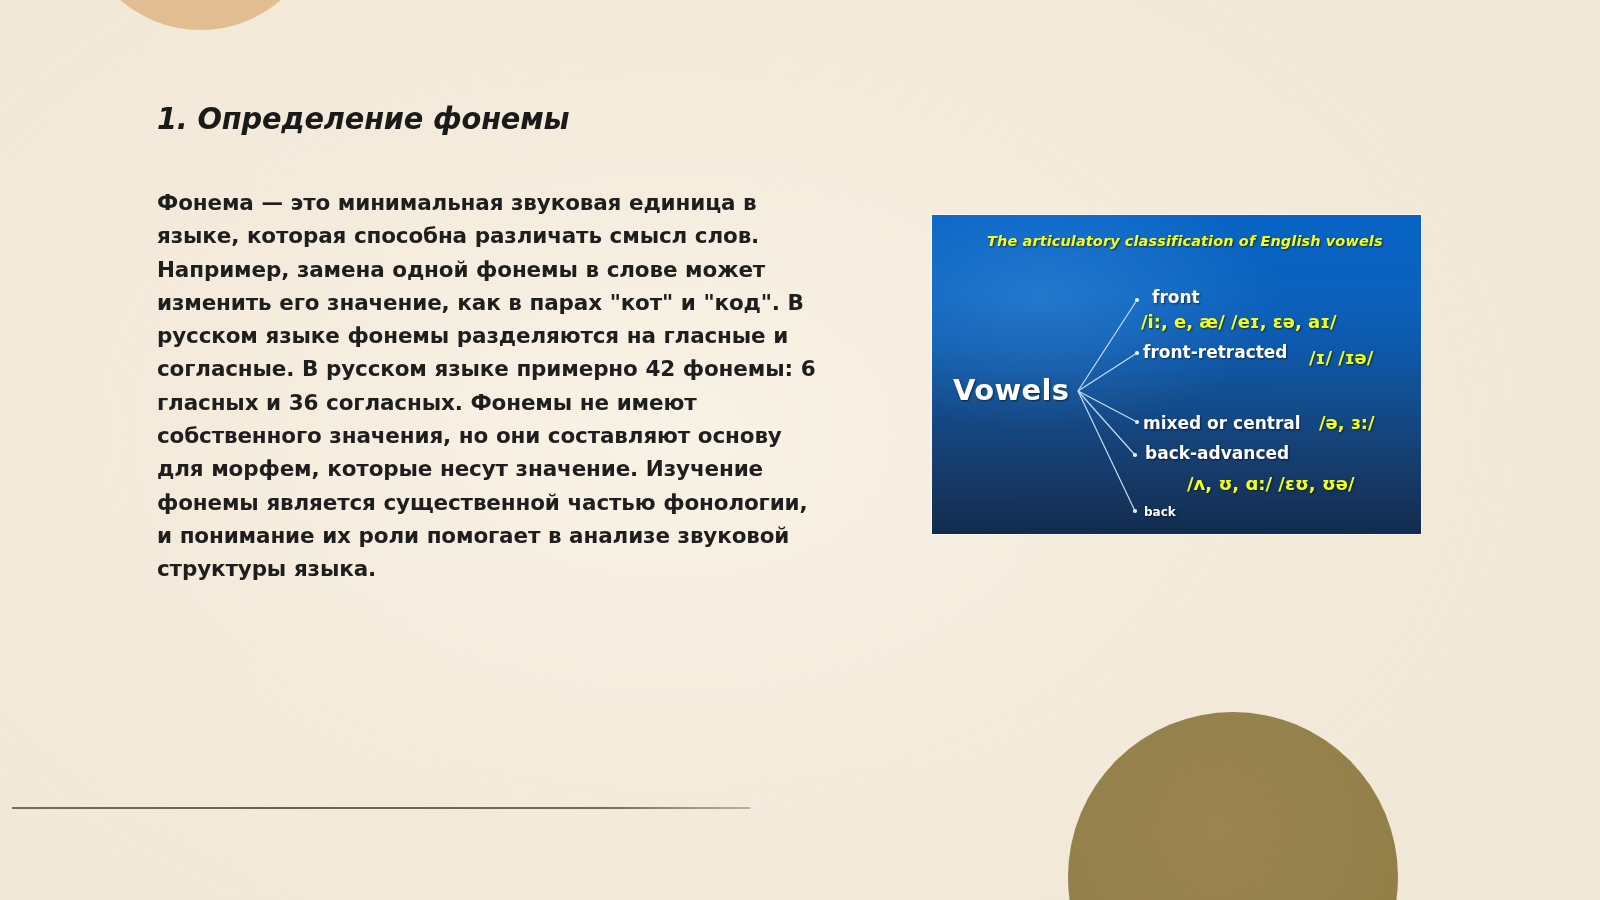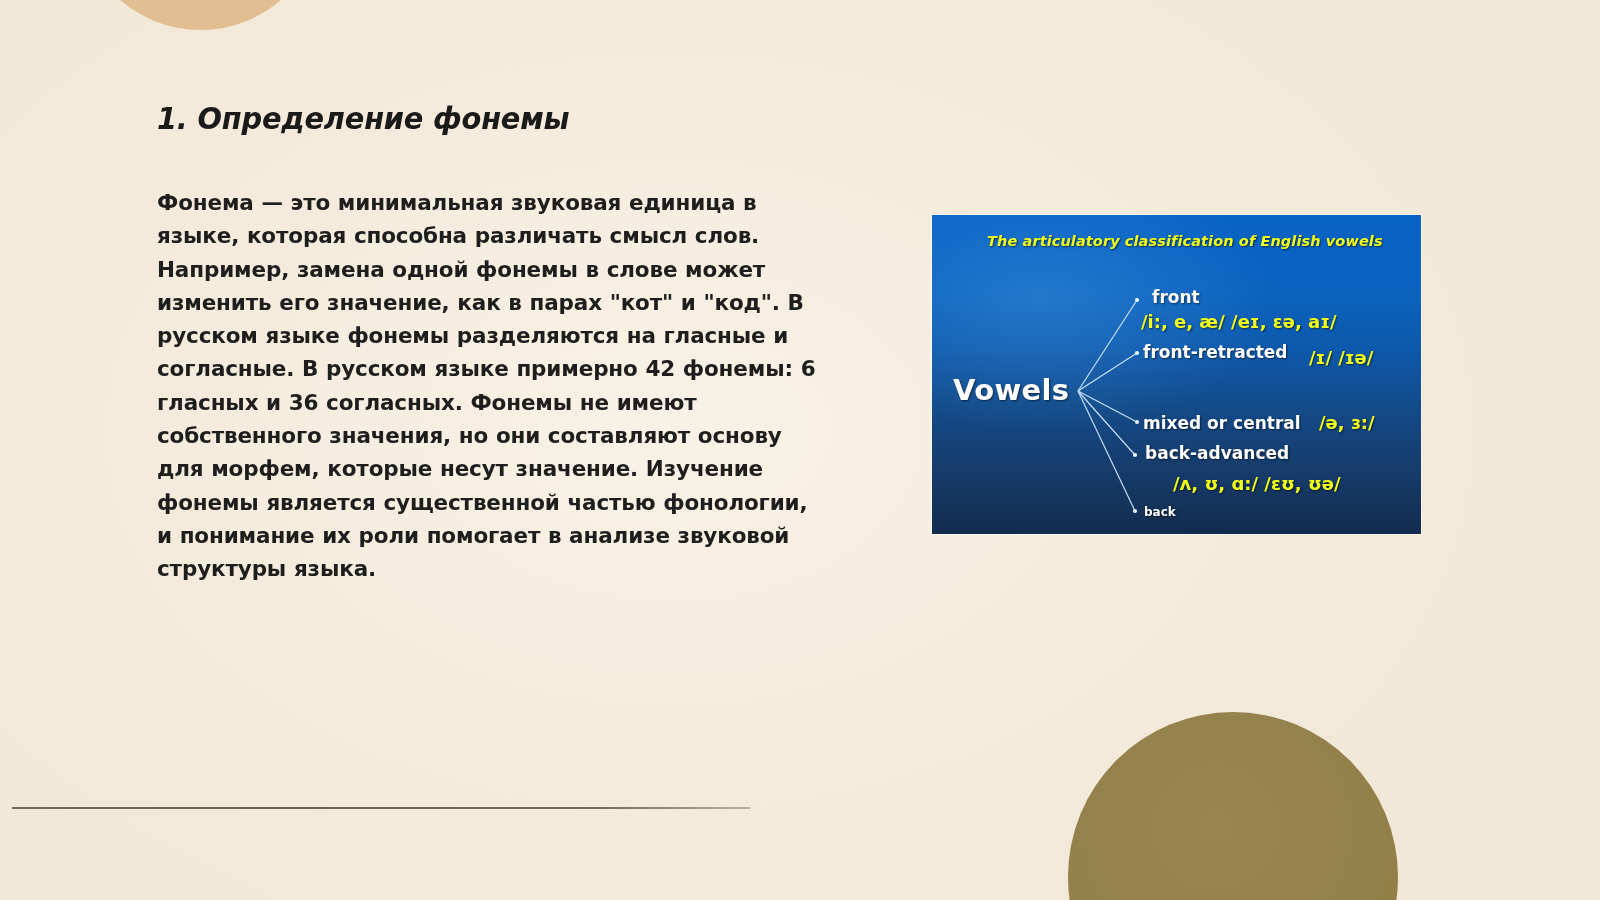--- a/index.html
+++ b/index.html
@@ -142,21 +142,21 @@
   }
 
   #dg-vowels      { left: 21px;  top: 158px; font-size: 29px; letter-spacing: .3px; }
   #dg-front       { left: 220px; top: 72px;  font-size: 17px; }
   #dg-front-ipa   { left: 209px; top: 96px;  font-size: 18px; }
   #dg-frontretr   { left: 211px; top: 127px; font-size: 17px; }
   #dg-frontretr-ipa { left: 377px; top: 132px; font-size: 18px; }
   #dg-mixed       { left: 211px; top: 198px; font-size: 17px; text-align: center; }
   #dg-mixed-ipa   { left: 387px; top: 197px; font-size: 18px; }
   #dg-backadv     { left: 213px; top: 228px; font-size: 17px; }
-  #dg-backadv-ipa { left: 241px; top: 258px; font-size: 18px; }
+  #dg-backadv-ipa { left: 255px; top: 258px; font-size: 18px; }
   #dg-back        { left: 212px; top: 290px; font-size: 12px; }
   #dg-back-ipa    { left: 222px; top: 320px; font-size: 18px; }
 
   #dg-branches {
     position: absolute;
     left: 0; top: 0;
     width: 489px;
     height: 369px;
     z-index: 2;
   }

